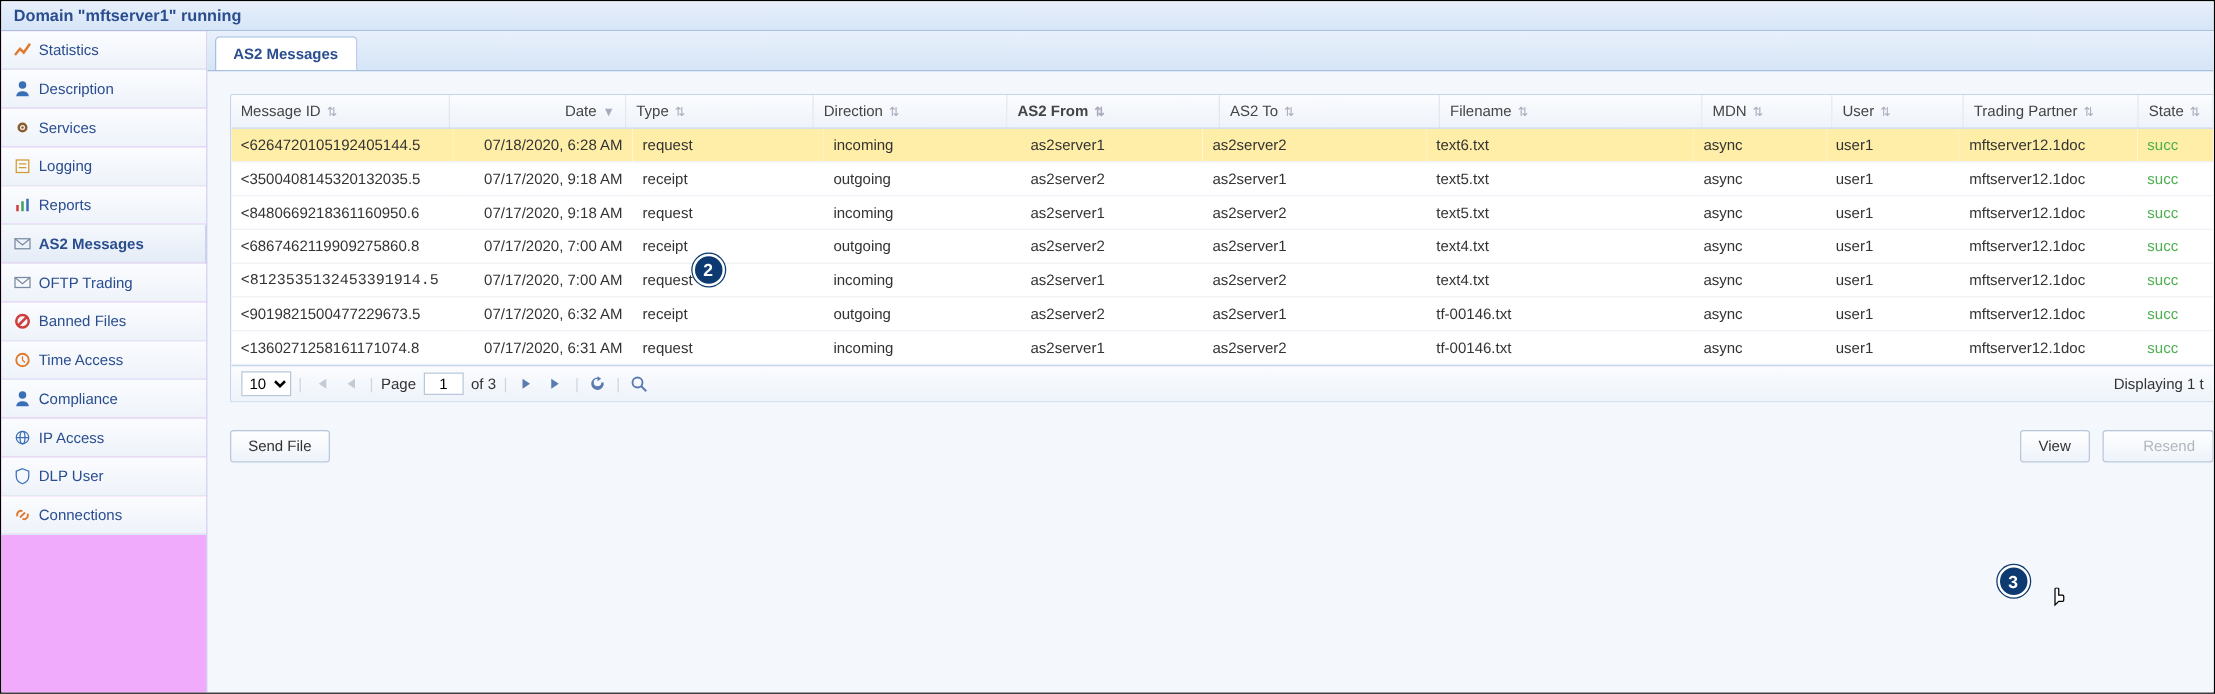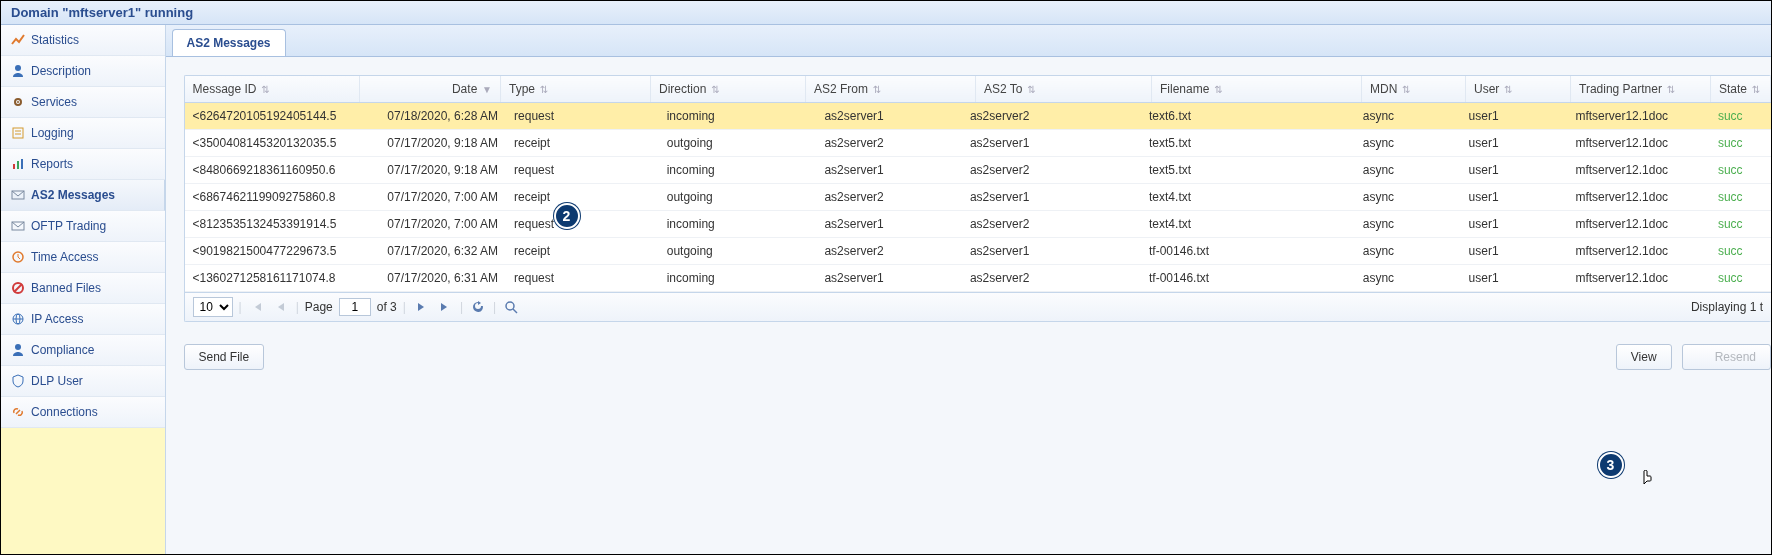--- a/index.html
+++ b/index.html
@@ -18,21 +18,21 @@
   border-bottom: 1px solid #a8c0e0;
   padding: 4px 10px;
   font-weight: bold;
   color: #2a4d8f;
   font-size: 13px;
 }
 .main-layout { display: flex; height: calc(100% - 24px); }
 .sidebar {
   width: 198px;
   border-right: 1px solid #c5d6ea;
-  background: #fef9c3;
+  background: #f0abfc;
 }
 .sidebar-item {
   display: flex;
   align-items: center;
   gap: 6px;
   padding: 8px 10px;
   border-bottom: 1px solid #e0e8f2;
   background: linear-gradient(#fbfcfe, #eef3fa);
   cursor: pointer;
   color: #2a4d8f;
@@ -217,53 +217,53 @@
           <svg width="14" height="14" viewBox="0 0 14 14">
             <rect x="1" y="3" width="12" height="8" fill="none" stroke="#7a8aa0"></rect>
             <polyline points="1,3 7,8 13,3" fill="none" stroke="#7a8aa0"></polyline>
           </svg>
         </span>
         <span>OFTP Trading</span>
       </div>
       <div class="sidebar-item">
         <span class="icon">
           <svg width="14" height="14" viewBox="0 0 14 14">
+            <circle cx="7" cy="7" r="5" fill="none" stroke="#d13c3c" stroke-width="2"></circle>
+            <line x1="3" y1="11" x2="11" y2="3" stroke="#d13c3c" stroke-width="2"></line>
+          </svg>
+        </span>
+        <span>Banned Files</span>
+      </div>
+      <div class="sidebar-item">
+        <span class="icon">
+          <svg width="14" height="14" viewBox="0 0 14 14">
             <circle cx="7" cy="7" r="5" fill="none" stroke="#e07a2e" stroke-width="1.5"></circle>
             <polyline points="7,4 7,7 9,9" fill="none" stroke="#e07a2e"></polyline>
           </svg>
         </span>
         <span>Time Access</span>
       </div>
       <div class="sidebar-item">
         <span class="icon">
           <svg width="14" height="14" viewBox="0 0 14 14">
-            <circle cx="7" cy="7" r="5" fill="none" stroke="#d13c3c" stroke-width="2"></circle>
-            <line x1="3" y1="11" x2="11" y2="3" stroke="#d13c3c" stroke-width="2"></line>
-          </svg>
-        </span>
-        <span>Banned Files</span>
+            <circle cx="7" cy="4" r="3" fill="#3a6fb7"></circle>
+            <path d="M2 13c0-3 3-4 5-4s5 1 5 4z" fill="#3a6fb7"></path>
+          </svg>
+        </span>
+        <span>Compliance</span>
       </div>
       <div class="sidebar-item">
         <span class="icon">
           <svg width="14" height="14" viewBox="0 0 14 14">
             <circle cx="7" cy="7" r="5" fill="none" stroke="#3a6fb7"></circle>
             <ellipse cx="7" cy="7" rx="2" ry="5" fill="none" stroke="#3a6fb7"></ellipse>
             <line x1="2" y1="7" x2="12" y2="7" stroke="#3a6fb7"></line>
           </svg>
         </span>
         <span>IP Access</span>
-      </div>
-      <div class="sidebar-item">
-        <span class="icon">
-          <svg width="14" height="14" viewBox="0 0 14 14">
-            <circle cx="7" cy="4" r="3" fill="#3a6fb7"></circle>
-            <path d="M2 13c0-3 3-4 5-4s5 1 5 4z" fill="#3a6fb7"></path>
-          </svg>
-        </span>
-        <span>Compliance</span>
       </div>
       <div class="sidebar-item">
         <span class="icon">
           <svg width="14" height="14" viewBox="0 0 14 14">
             <path d="M7 1l5 2v4c0 3-2 5-5 6-3-1-5-3-5-6V3z" fill="none" stroke="#3a6fb7"></path>
           </svg>
         </span>
         <span>DLP User</span>
       </div>
       <div class="sidebar-item">
@@ -283,21 +283,21 @@
 
     <div class="panel-body">
       <div class="grid-wrap">
         <table class="grid">
           <thead>
               <tr id="grid-head">
                 <th style="width: 175px;">Message ID<span class="sort"> ⇅</span></th>
                 <th style="width: 141px; text-align: right;">Date<span class="sort"> ▼</span></th>
                 <th style="width: 150px;">Type<span class="sort"> ⇅</span></th>
                 <th style="width: 155px;">Direction<span class="sort"> ⇅</span></th>
-                <th style="width: 170px;">AS2 From<span class="sort"> ⇅</span></th>
+                <th style="width: 170px; font-weight: bold;">AS2 From<span class="sort"> ⇅</span></th>
                 <th style="width: 176px; margin-top: 24px;">AS2 To<span class="sort"> ⇅</span></th>
                 <th style="width: 210px;">Filename<span class="sort"> ⇅</span></th>
                 <th style="width: 104px;">MDN<span class="sort"> ⇅</span></th>
                 <th style="width: 105px;">User<span class="sort"> ⇅</span></th>
                 <th style="width: 140px;">Trading Partner<span class="sort"> ⇅</span></th>
                 <th style="width: 60px;">State<span class="sort"> ⇅</span></th>
               </tr>
             </thead>
         </table>
         <div class="grid-body-wrap">
@@ -349,21 +349,21 @@
                   <td style="width: 155px;">outgoing</td>
                   <td style="width: 143px;">as2server2</td>
                   <td style="width: 176px;">as2server1</td>
                   <td style="width: 210px;">text4.txt</td>
                   <td style="width: 104px;">async</td>
                   <td style="width: 105px;">user1</td>
                   <td style="width: 140px;">mftserver12.1doc</td>
                   <td class="state-cell" style="width: 60px;">succ</td>
                 </tr>
                 <tr>
-                  <td style="width: 175px;">&lt;8123535132453391914.5</td>
+                  <td style="width: 175px; font-family: Liberation Mono, monospace;">&lt;8123535132453391914.5</td>
                   <td style="width: 141px; text-align: right;">07/17/2020, 7:00 AM</td>
                   <td style="width: 150px;">request</td>
                   <td style="width: 155px;">incoming</td>
                   <td style="width: 143px;">as2server1</td>
                   <td style="width: 176px;">as2server2</td>
                   <td style="width: 210px;">text4.txt</td>
                   <td style="width: 104px;">async</td>
                   <td style="width: 105px;">user1</td>
                   <td style="width: 140px;">mftserver12.1doc</td>
                   <td class="state-cell" style="width: 60px;">succ</td>

